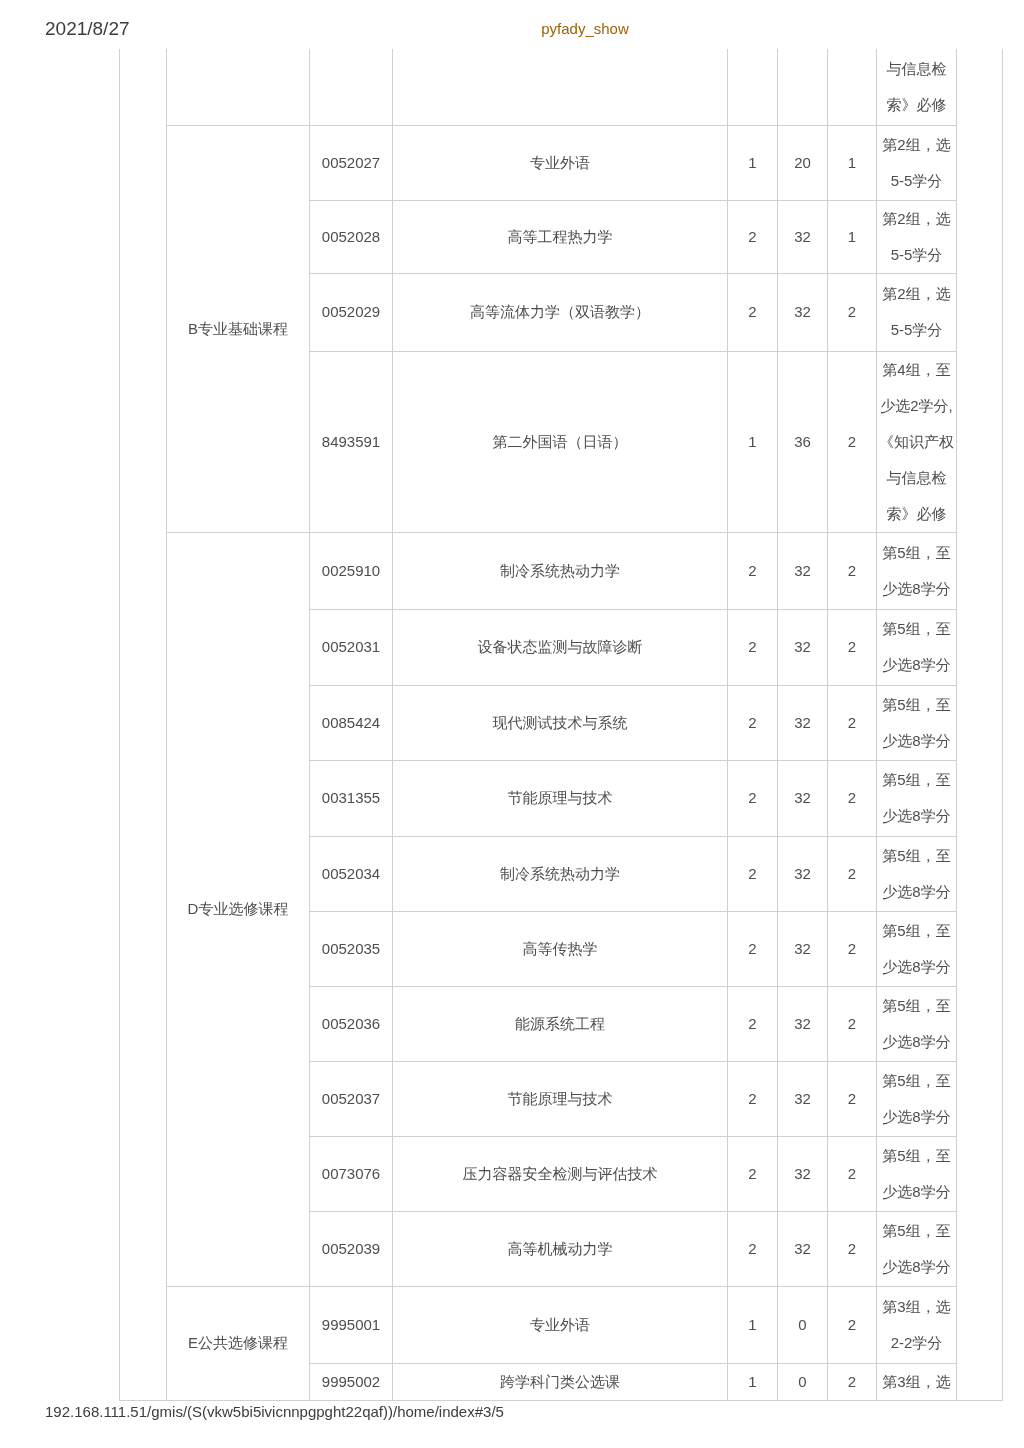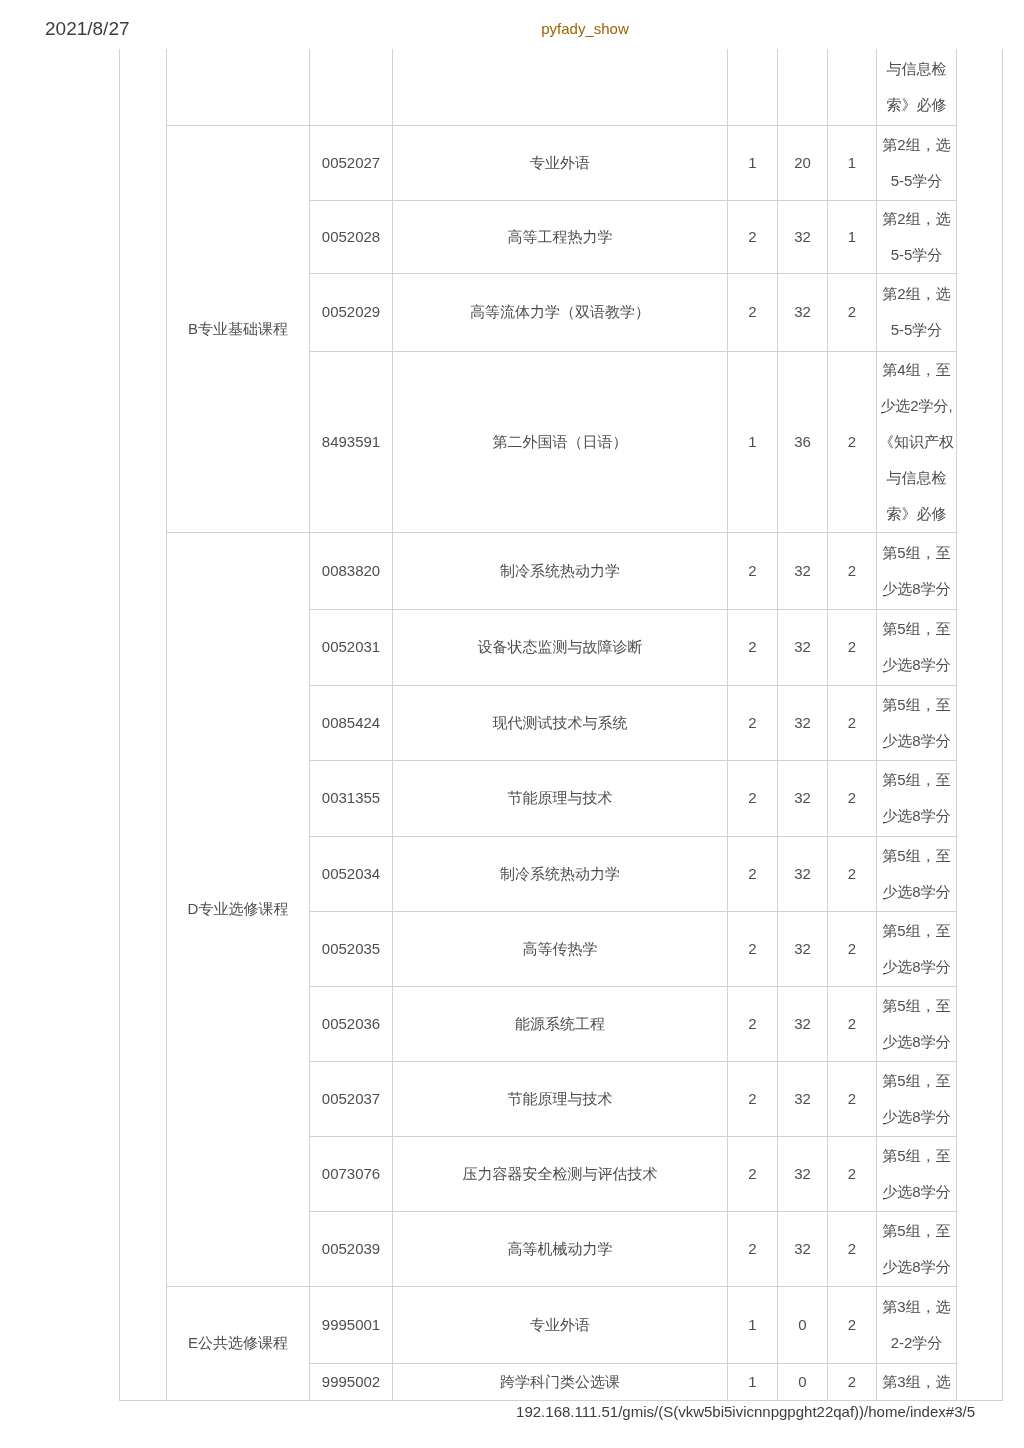--- a/index.html
+++ b/index.html
@@ -37,21 +37,21 @@
     vertical-align:middle;
     padding:0 2px;
     line-break:strict;
     overflow:hidden;
   }
   td.colA { border-left:1px solid #d1d1d1; border-bottom:none; }
   td.colI { border-bottom:none; }
   td.cat-top { vertical-align:top; }
   .ftr {
     position:absolute; top:1403px; left:45px; width:930px;
-    display:flex; justify-content:flex-end;
+    display:flex; justify-content:flex-start;
     font-size:15px; line-height:17px; color:#3d3d3d;
   }
   .ftr span { white-space:nowrap; }
 </style>
 </head>
 <body>
 
 <div class="hdr-date">2021/8/27</div>
 <div class="hdr-title">pyfady_show</div>
 
@@ -110,21 +110,21 @@
     <td>8493591</td>
     <td>第二外国语（日语）</td>
     <td>1</td>
     <td>36</td>
     <td>2</td>
     <td>第4组，至少选2学分,《知识产权与信息检索》必修</td>
   </tr>
 
   <tr style="height:77px">
     <td rowspan="10">D专业选修课程</td>
-    <td>0083820</td>
+    <td>0025910</td>
     <td>制冷系统热动力学</td>
     <td>2</td>
     <td>32</td>
     <td>2</td>
     <td>第5组，至少选8学分</td>
   </tr>
   <tr style="height:76px">
     <td>0052031</td>
     <td>设备状态监测与故障诊断</td>
     <td>2</td>

